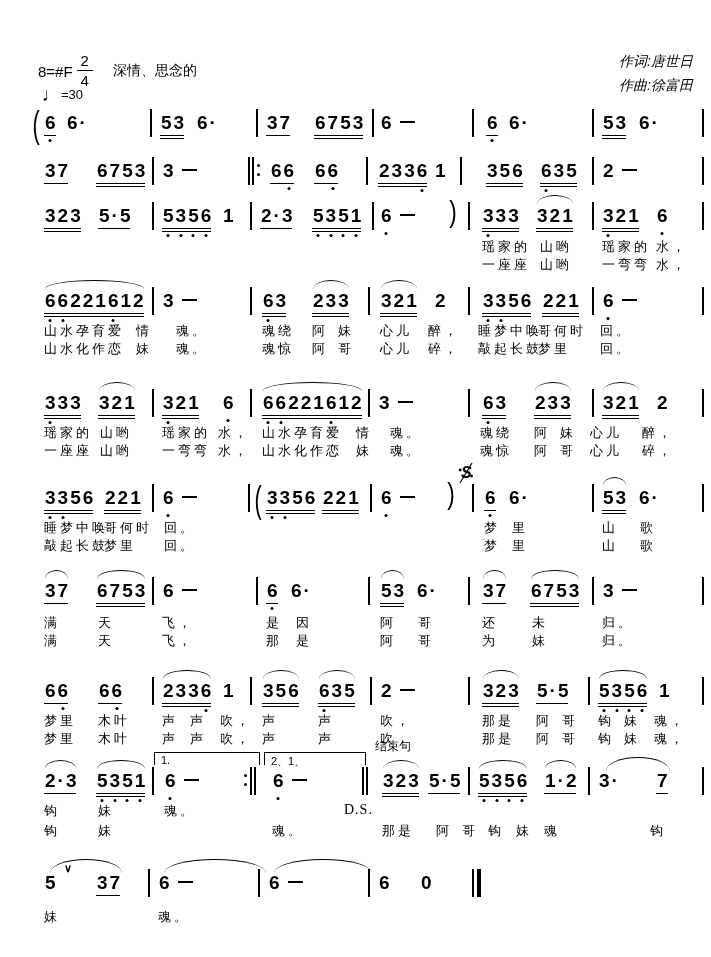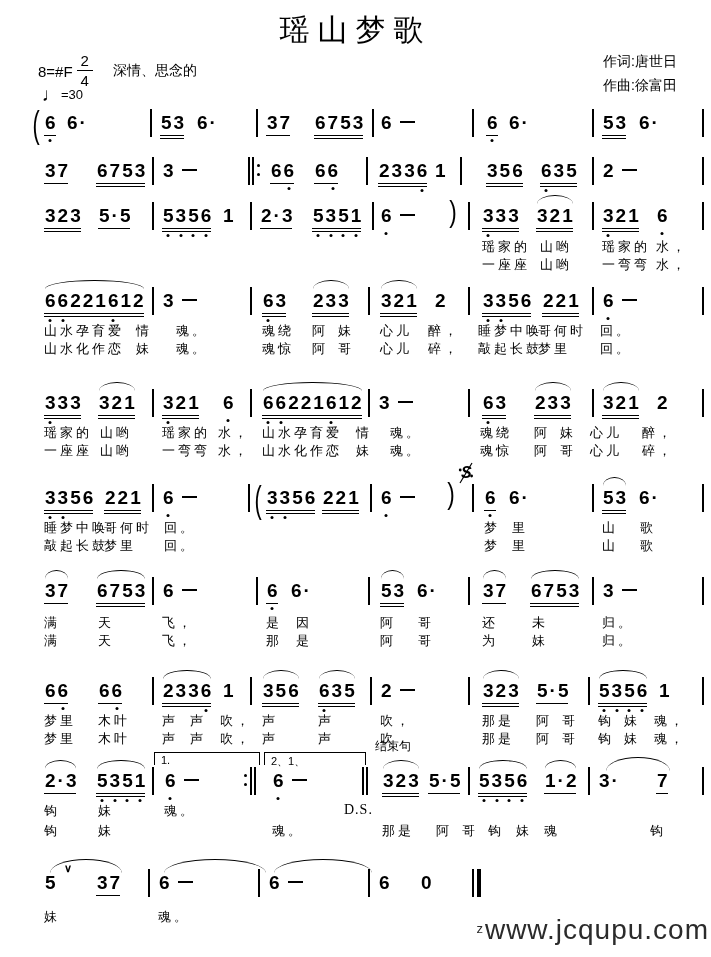--- a/index.html
+++ b/index.html
@@ -7,21 +7,21 @@
         font-family:"Liberation Sans",sans-serif;overflow:hidden;}
   .title{position:absolute;top:10px;left:0;width:100%;text-align:center;
          font-family:"Liberation Serif",serif;font-size:30px;letter-spacing:8px;}
   .keysig{position:absolute;left:38px;top:54px;font-size:15px;}
   .frac{display:inline-block;text-align:center;vertical-align:middle;font-size:15px;line-height:1.15;margin-left:4px;position:relative;top:-2px;}
   .frac .num{display:block;border-bottom:1.2px solid #000;padding:0 4px 1px;}
   .frac .den{display:block;padding-top:1px;}
   .tempo{position:absolute;left:42px;top:84px;font-size:13px;}
   .tempo .q{font-size:19px;vertical-align:-2px;}
   .expr{position:absolute;left:113px;top:62px;font-size:14px;}
-  .authors{position:absolute;right:34px;top:50px;font-size:14px;line-height:1.7;text-align:left;}
+  .authors{position:absolute;right:18px;top:50px;font-size:14px;line-height:1.7;text-align:left;font-style:italic;}
   .wm{position:absolute;right:2px;top:914px;font-size:28px;color:#2b2b2b;letter-spacing:1px;}
   .wm .pre{font-size:13px;vertical-align:6px;margin-right:1px;}
   
   .note{position:absolute;font-weight:bold;font-size:19px;line-height:22px;height:22px;
         white-space:nowrap;display:inline-flex;}
   .note .ch{position:relative;padding:0 1px;letter-spacing:0;}
   .u1::after,.u2::after{content:"";position:absolute;left:0;right:1px;bottom:-2px;height:1.4px;background:#000;}
   .u2::before{content:"";position:absolute;left:0;right:1px;bottom:-5px;height:1.4px;background:#000;}
   .ch.lo::after{content:"";position:absolute;left:50%;transform:translateX(-50%);bottom:-8px;
                 width:3px;height:3px;border-radius:50%;background:#000;}
@@ -43,21 +43,20 @@
   .check{position:absolute;font-size:11px;font-weight:bold;}
   .txt{position:absolute;font-size:12px;}
   .txt.ds{font-family:"Liberation Serif",serif;font-size:14px;letter-spacing:1px;}
   .lyr{position:absolute;font-size:13px;letter-spacing:3px;white-space:pre;}
   .segno{position:absolute;}
 </style>
 </head>
 <body>
 
 <div class="page">
-  <div class="title">瑶山梦歌</div>
 
   <div class="keysig">
     <span>8=#F</span><span class="frac"><span class="num">2</span><span class="den">4</span></span>
   </div>
   <div class="tempo">
     <span class="q">♩</span><span>=30</span>
   </div>
   <div class="expr">深情、思念的</div>
   <div class="authors">
     <div>作词:唐世日</div>
@@ -744,16 +743,13 @@
       </div>
       <div class="note" style="left: 420px; top: 872px;">
         <span class="ch">0</span>
       </div>
       <div class="bar" style="left: 472px; top: 869px;"></div>
       <div class="bar thick" style="left: 477px; top: 869px;"></div>
       <div class="lyr" style="left: 44px; top: 908px;">妹</div>
       <div class="lyr" style="left: 158px; top: 908px;">魂。</div>
     </div>
 
-  <div class="wm">
-    <span class="pre">z</span><span>www.jcqupu.com</span>
-  </div>
 </div>
 
 </body></html>

